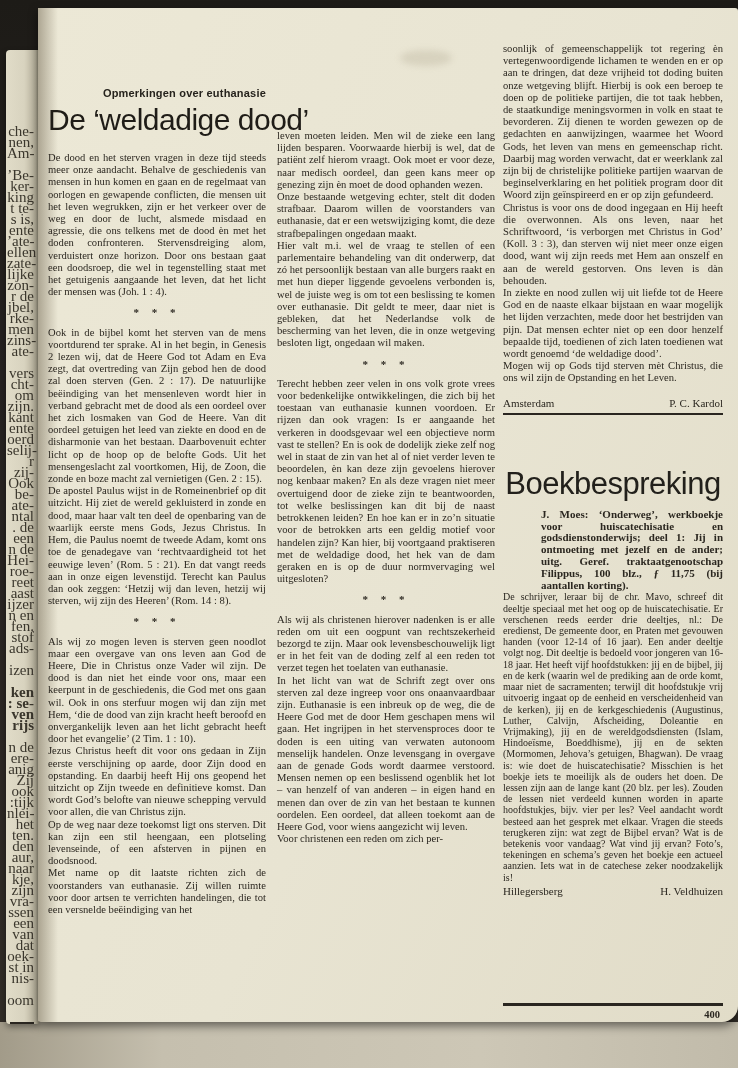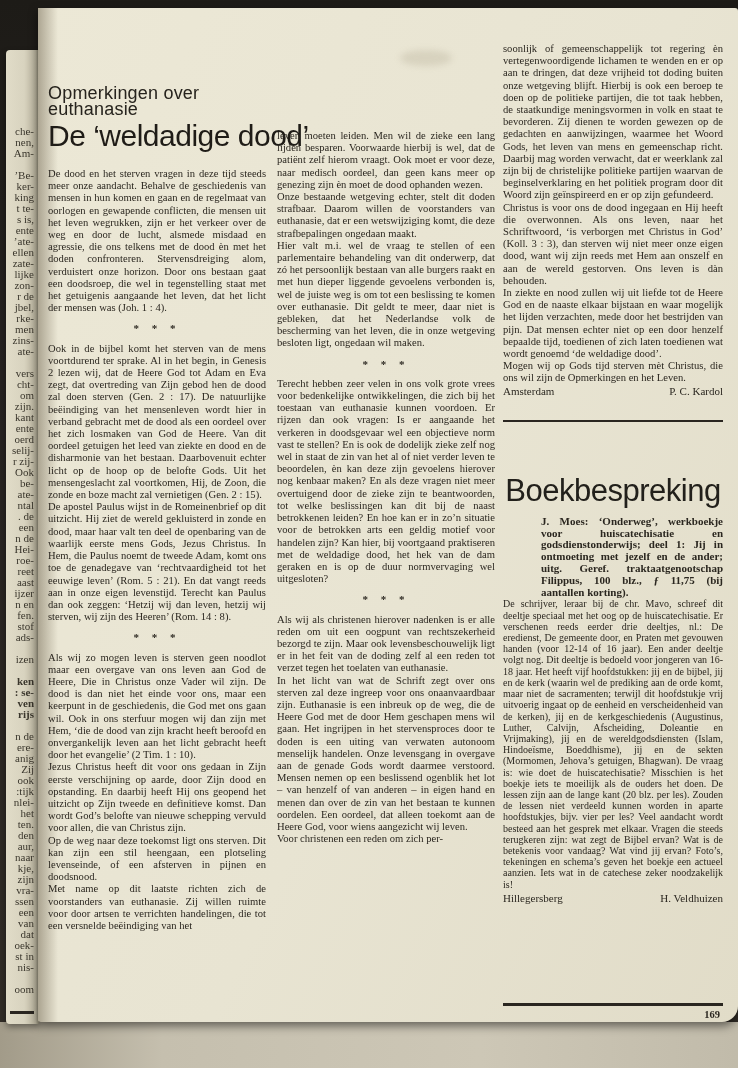--- a/index.html
+++ b/index.html
@@ -14,21 +14,21 @@
   }
   
   .spine {
     position:absolute; left:6px; top:50px; width:33px; height:974px;
     background:linear-gradient(90deg,#e1dcc8 0%,#d8d3bf 55%,#b8b29d 90%,#8e8873 100%);
     border-radius:4px 0 0 4px; overflow:hidden;
     box-shadow:0 3px 6px rgba(0,0,0,.4);
   }
   .spine-inner { position:absolute; right:5px; top:76px; width:27px; text-align:right; }
   .spine-frag {
-    white-space:pre-line; font-size:11px; line-height:11px; color:#3a362c;
+    white-space:pre-line; font-size:15px; line-height:11px; color:#3a362c;
     margin:0 0 11px 0;
   }
   .spine-frag.bold { font-weight:700; }
   .spine-rule { height:3px; width:24px; background:#2a2620; margin:16px 0 0 auto; }
   
   .page {
     position:absolute; left:38px; top:8px; width:700px; height:1014px;
     background:linear-gradient(115deg,#ece8d6 0%,#e8e4d2 55%,#e1dcc8 100%);
     border-radius:0 3px 16px 3px; overflow:hidden;
     box-shadow:0 4px 10px rgba(0,0,0,.5);
@@ -44,33 +44,33 @@
   }
   .col {
     position:absolute; width:218px;
     font-size:10.6px; line-height:12.2px; text-align:justify; color:#2b2720;
   }
   #col1 { left:10px;  top:77px;  }
   #col2 { left:239px; top:122px; }
   #col3 { left:465px; top:35px; width:220px; }
   .col p { margin:0; }
   .kicker {
-    font-family:"Liberation Sans", sans-serif; font-weight:400;
-    font-size:18px; line-height:16px; color:#26231d; text-align:left;
+    font-family:"Liberation Sans", sans-serif; font-weight:700;
+    font-size:11px; line-height:16px; color:#26231d; text-align:right;
     letter-spacing:.2px; margin:0 0 3px 0;
   }
   .headline {
     font-family:"Liberation Sans", sans-serif; font-weight:400;
     font-size:30px; line-height:32px; letter-spacing:-.5px; color:#1f1c17;
     text-align:left; white-space:nowrap; margin:0 8px 16px 0;
   }
   .stars { text-align:center; letter-spacing:5px; font-weight:700; font-size:11px; margin:8px 0; color:#2b2720; }
   .sig {
-    display:flex; justify-content:space-between; margin-top:0;
-    padding-bottom:23px; border-bottom:2px solid #2a2620; font-size:11px;
+    display:flex; justify-content:space-between; margin-top:12px;
+    padding-bottom:4px; border-bottom:2px solid #2a2620; font-size:11px;
   }
   .sig.plain { border-bottom:none; padding-bottom:0; margin-top:2px;gap:27px; }
   .review-heading {
     font-family:"Liberation Sans", sans-serif; font-weight:400;
     font-size:31px; line-height:33px; letter-spacing:-.5px; color:#22201b;
     text-align:center; margin:52px 0 9px 0;
   }
   .lead { font-weight:700; padding-left:38px; font-size:11px; line-height:11.8px; }
   .review-body { font-size:10px; line-height:11.2px; margin-top:1px; }
   .bottom-rule { position:absolute; left:465px; width:220px; top:995px; height:3px; background:#2a2620; }
@@ -189,30 +189,30 @@
       <div class="stars">* * *</div>
       <p>Als wij als christenen hierover nadenken is er alle reden om uit een oogpunt van rechtszekerheid bezorgd te zijn. Maar ook levensbeschouwelijk ligt er in het feit van de doding zelf al een reden tot verzet tegen het toelaten van euthanasie.</p>
       <p>In het licht van wat de Schrift zegt over ons sterven zal deze ingreep voor ons onaanvaardbaar zijn. Euthanasie is een inbreuk op de weg, die de Heere God met de door Hem geschapen mens wil gaan. Het ingrijpen in het stervensproces door te doden is een uiting van verwaten autonoom menselijk handelen. Onze levensgang in overgave aan de genade Gods wordt daarmee verstoord. Mensen nemen op een beslissend ogenblik het lot – van henzelf of van anderen – in eigen hand en menen dan over de zin van het bestaan te kunnen oordelen. Een oordeel, dat alleen toekomt aan de Heere God, voor wiens aangezicht wij leven.</p>
       <p>Voor christenen een reden om zich per-</p>
     </div>
 
     <div class="col" id="col3">
       <p>soonlijk of gemeenschappelijk tot regering èn vertegenwoordigende lichamen te wenden en er op aan te dringen, dat deze vrijheid tot doding buiten onze wetgeving blijft. Hierbij is ook een beroep te doen op de politieke partijen, die tot taak hebben, de staatkundige meningsvormen in volk en staat te bevorderen. Zij dienen te worden gewezen op de gedachten en aanwijzingen, waarmee het Woord Gods, het leven van mens en gemeenschap richt. Daarbij mag worden verwacht, dat er weerklank zal zijn bij de christelijke politieke partijen waarvan de beginselverklaring en het politiek program door dit Woord zijn geïnspireerd en er op zijn gefundeerd.</p>
       <p>Christus is voor ons de dood ingegaan en Hij heeft die overwonnen. Als ons leven, naar het Schriftwoord, ‘is verborgen met Christus in God’ (Koll. 3 : 3), dan sterven wij niet meer onze eigen dood, want wij zijn reeds met Hem aan onszelf en aan de wereld gestorven. Ons leven is dàn behouden.</p>
       <p>In ziekte en nood zullen wij uit liefde tot de Heere God en de naaste elkaar bijstaan en waar mogelijk het lijden verzachten, mede door het bestrijden van pijn. Dat mensen echter niet op een door henzelf bepaalde tijd, toedienen of zich laten toedienen wat wordt genoemd ‘de weldadige dood’.</p>
-      <p>Mogen wij op Gods tijd sterven mèt Christus, die ons wil zijn de Opmerkingen en het Leven.</p>
+      <p>Mogen wij op Gods tijd sterven mèt Christus, die ons wil zijn de Opstanding en het Leven.</p>
       <div class="sig">
         <span>Amsterdam</span>
         <span>P. C. Kardol</span>
       </div>
       <h2 class="review-heading">Boekbespreking</h2>
       <p class="lead">J. Moes: ‘Onderweg’, werkboekje voor huiscatechisatie en godsdienstonderwijs; deel 1: Jij in ontmoeting met jezelf en de ander; uitg. Geref. traktaatgenootschap Filippus, 100 blz., ƒ 11,75 (bij aantallen korting).</p>
       <p class="review-body">De schrijver, leraar bij de chr. Mavo, schreef dit deeltje speciaal met het oog op de huiscatechisatie. Er verschenen reeds eerder drie deeltjes, nl.: De eredienst, De gemeente door, en Praten met gevouwen handen (voor 12-14 of 16 jaar). Een ander deeltje volgt nog. Dit deeltje is bedoeld voor jongeren van 16-18 jaar. Het heeft vijf hoofdstukken: jij en de bijbel, jij en de kerk (waarin wel de prediking aan de orde komt, maar niet de sacramenten; terwijl dit hoofdstukje vrij uitvoerig ingaat op de eenheid en verscheidenheid van de kerken), jij en de kerkgeschiedenis (Augustinus, Luther, Calvijn, Afscheiding, Doleantie en Vrijmaking), jij en de wereldgodsdiensten (Islam, Hindoeïsme, Boeddhisme), jij en de sekten (Mormomen, Jehova’s getuigen, Bhagwan). De vraag is: wie doet de huiscatechisatie? Misschien is het boekje iets te moeilijk als de ouders het doen. De lessen zijn aan de lange kant (20 blz. per les). Zouden de lessen niet verdeeld kunnen worden in aparte hoofdstukjes, bijv. vier per les? Veel aandacht wordt besteed aan het gesprek met elkaar. Vragen die steeds terugkeren zijn: wat zegt de Bijbel ervan? Wat is de betekenis voor vandaag? Wat vind jij ervan? Foto’s, tekeningen en schema’s geven het boekje een actueel aanzien. Iets wat in de catechese zeker noodzakelijk is!</p>
       <div class="sig plain">
         <span>Hillegersberg</span>
         <span>H. Veldhuizen</span>
       </div>
     </div>
 
     <div class="bottom-rule"></div>
-    <div class="pagenum">169</div>
+    <div class="pagenum">400</div>
   </div>
 </div>
 
 </body></html>

